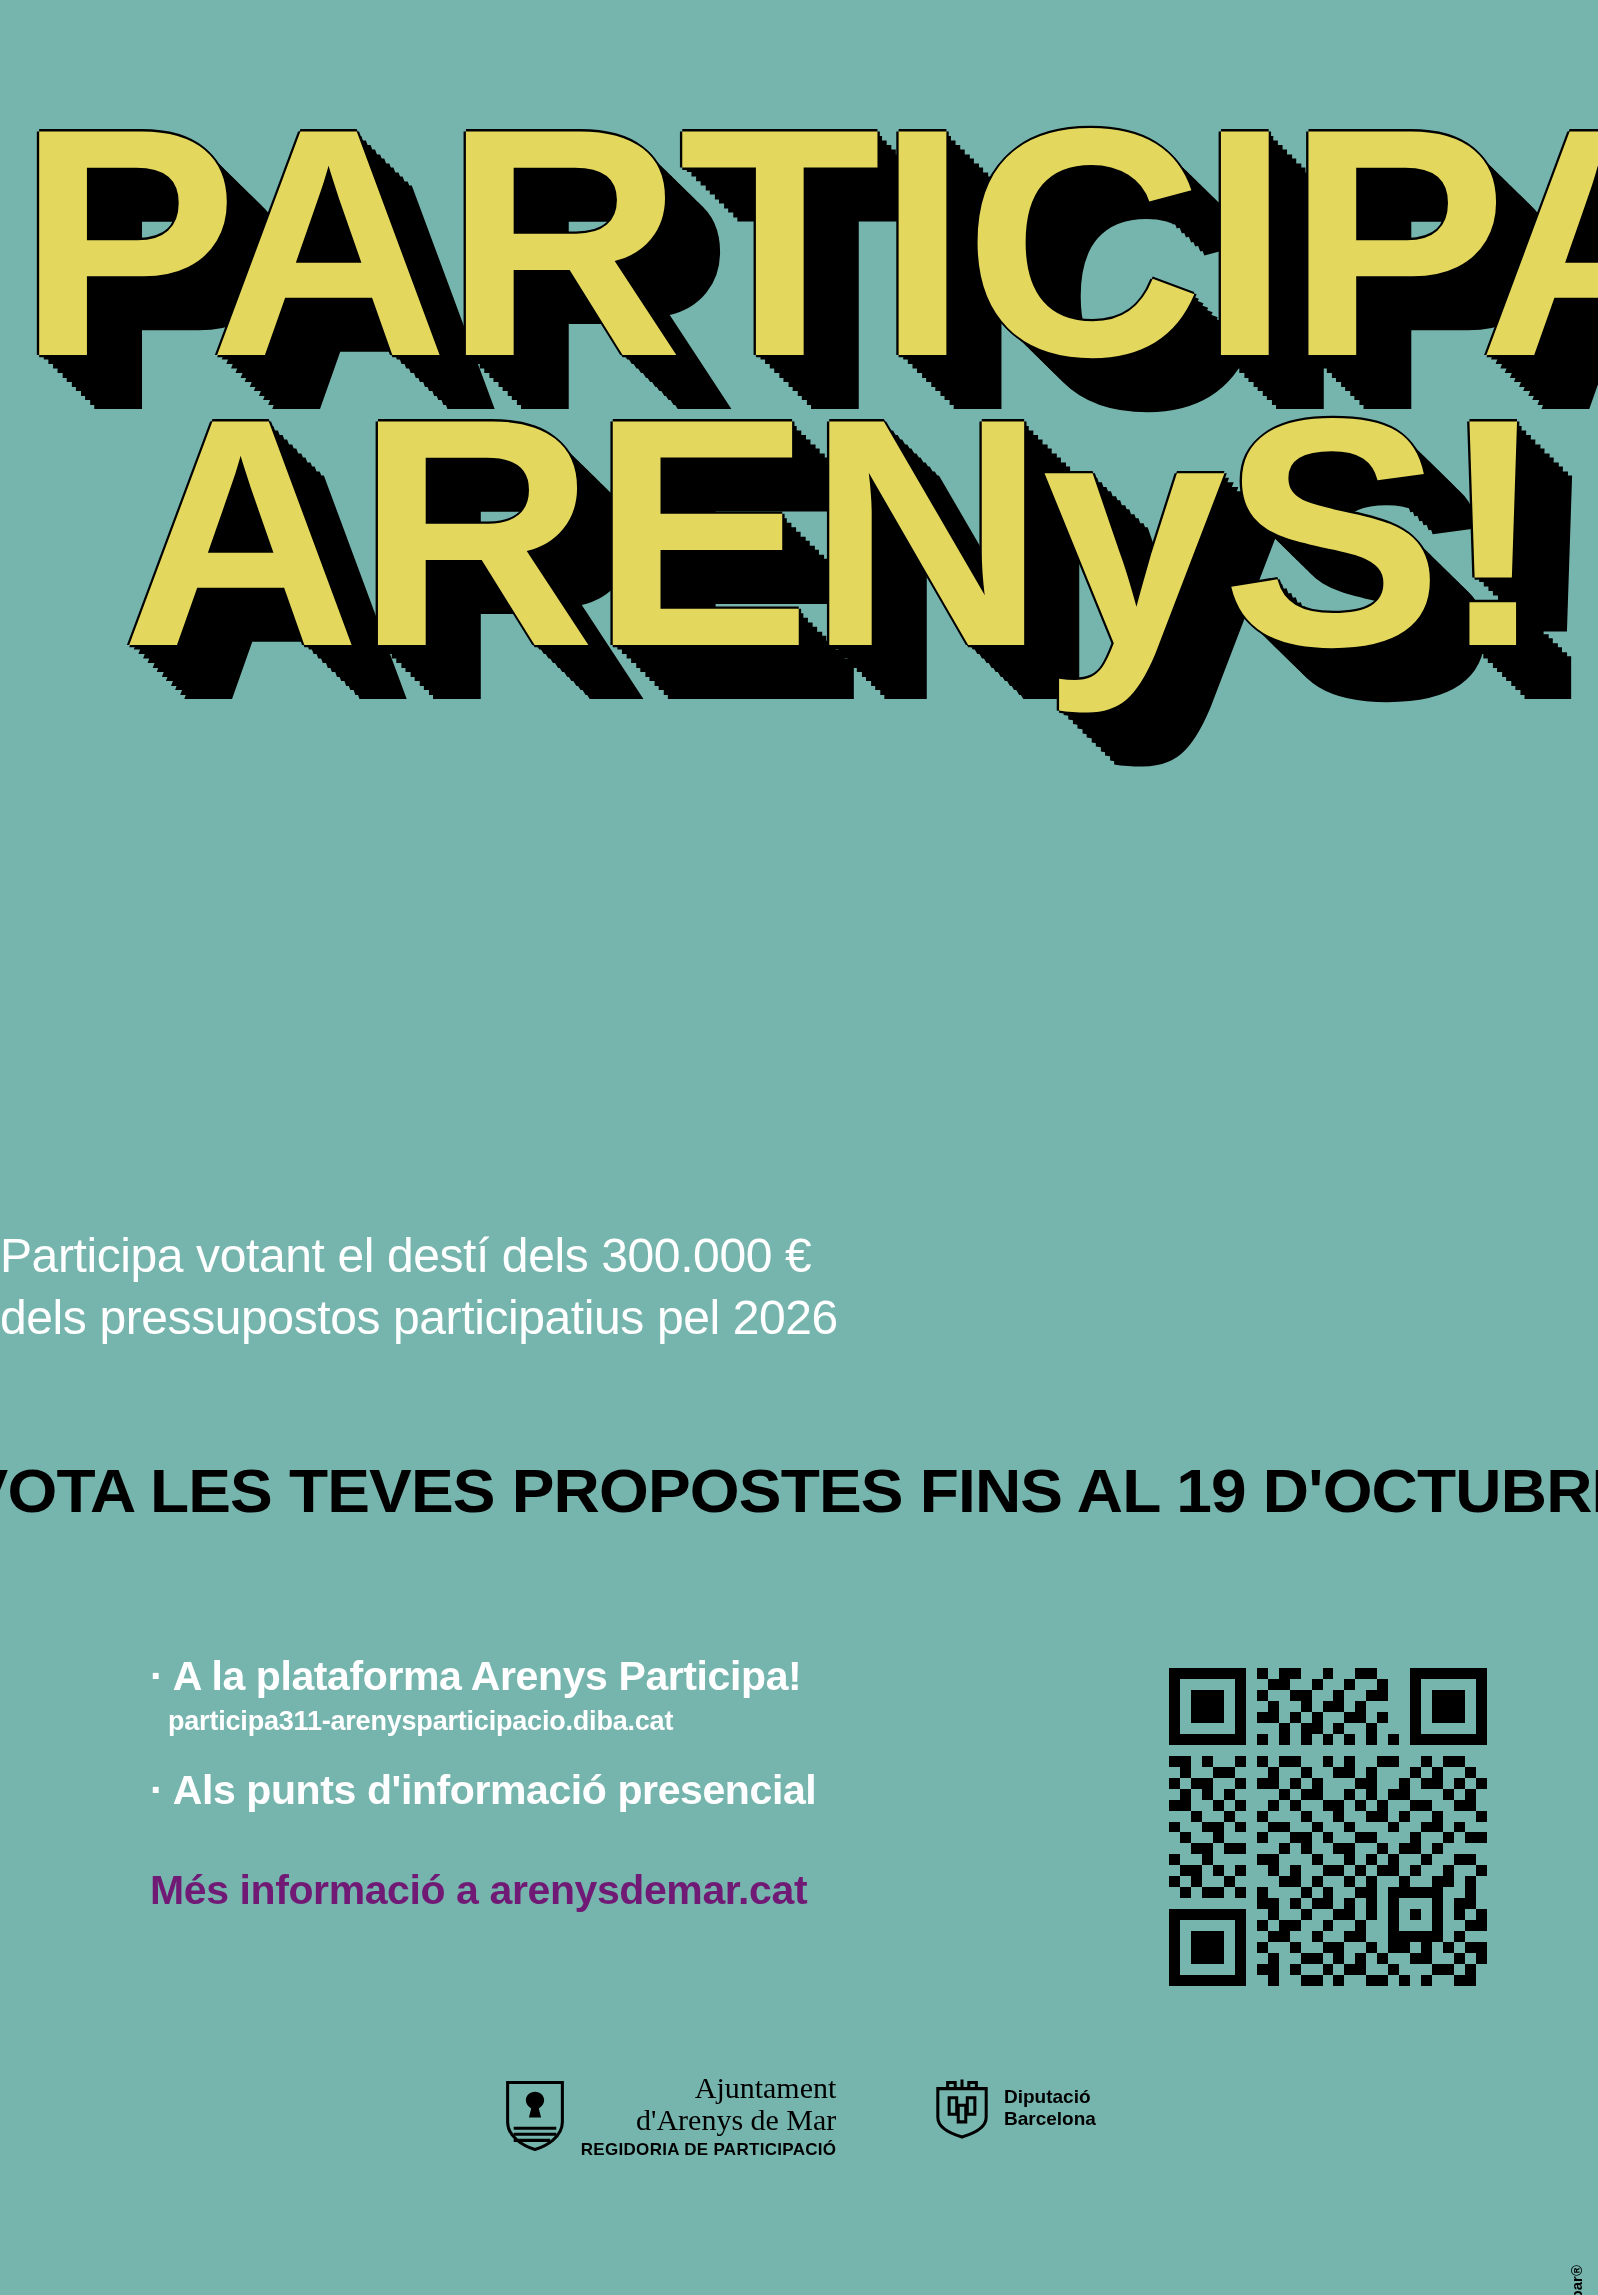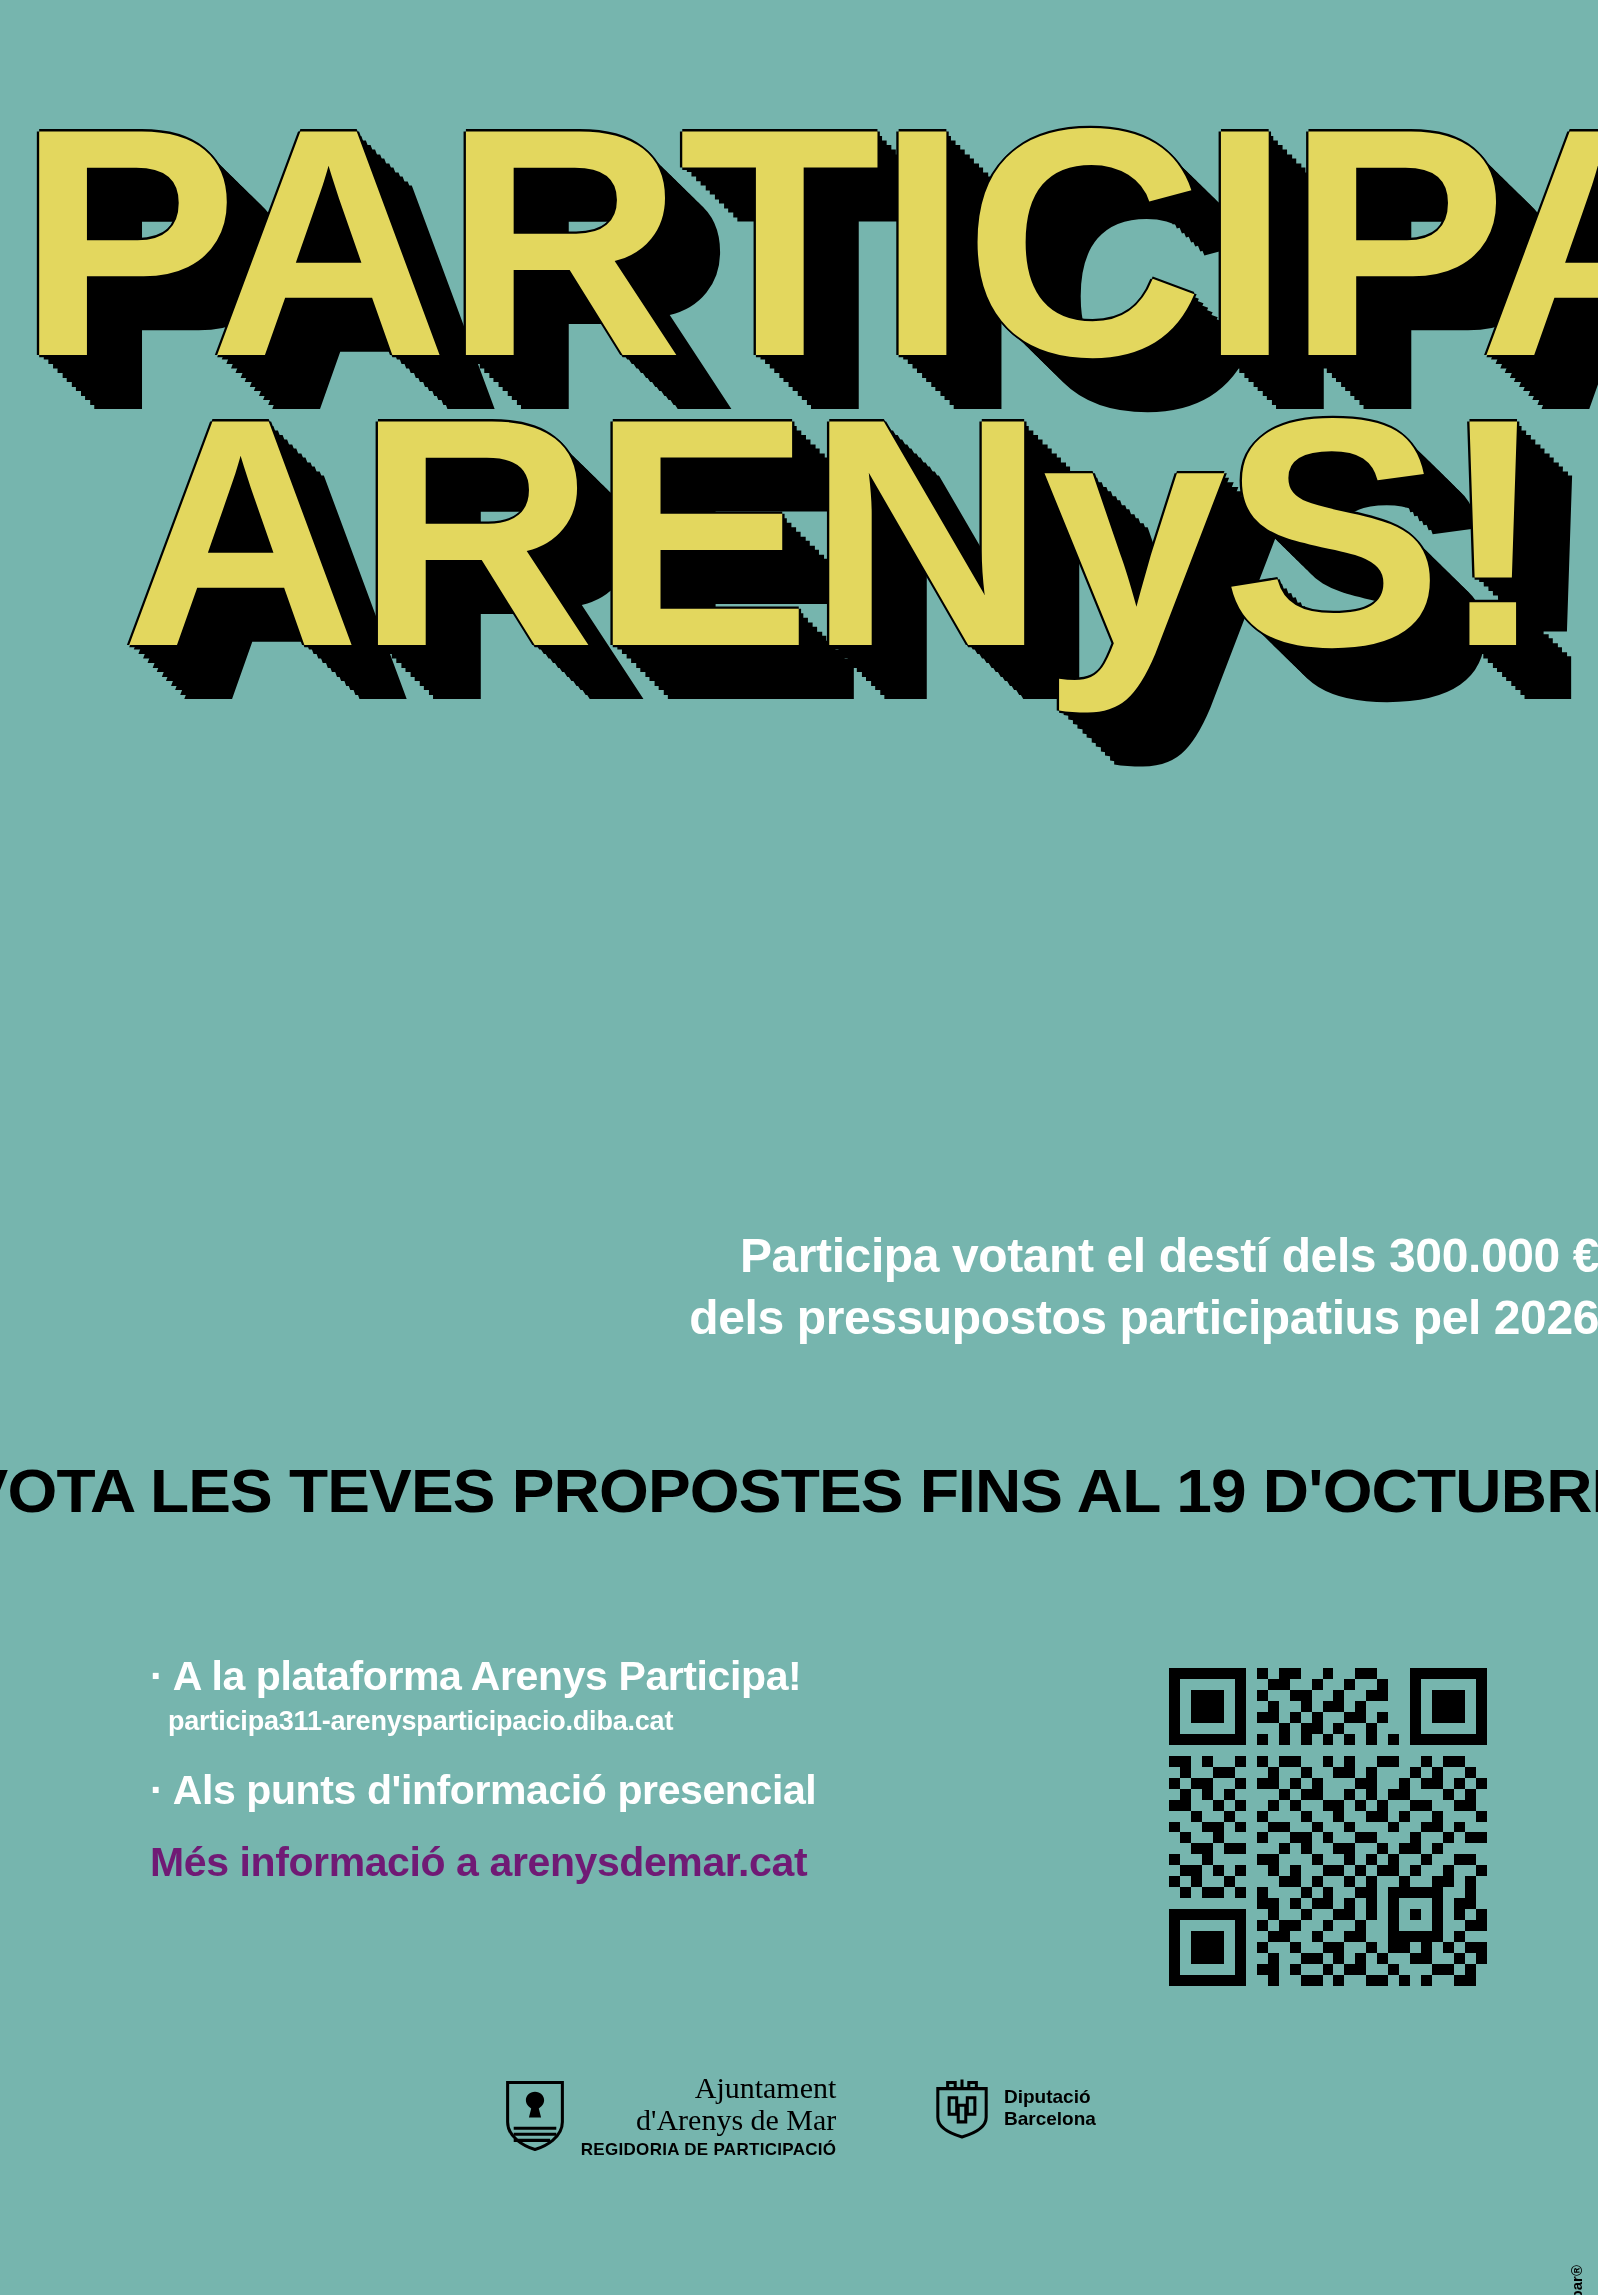--- a/index.html
+++ b/index.html
@@ -61,23 +61,23 @@
   .headline-2 .low-y {
     text-transform: lowercase;
   }
 
   
   .subtitle {
     position: absolute;
     left: 0;
     top: 1225px;
     width: 1599px;
-    text-align: right;
+    text-align: left;
     color: #ffffff;
-    font-weight: bold;
+    font-weight: normal;
     font-size: 48px;
     line-height: 1.30;
     letter-spacing: -0.4px;
   }
   .subtitle div { white-space: nowrap; }
 
   
   .deadline {
     position: absolute;
     left: 0;
@@ -111,21 +111,21 @@
   }
   .bullet-url {
     color: #ffffff;
     font-family: "Liberation Sans Narrow", "Liberation Sans", sans-serif;
     font-weight: bold;
     font-size: 27px;
     letter-spacing: -0.2px;
     margin: 6px 0 30px 18px;
     white-space: nowrap;
   }
-  .bullet-2 { margin-bottom: 25px; }
+  .bullet-2 { margin-bottom: 53px; }
   .more-info {
     color: #701a75;
     font-weight: bold;
     font-size: 41px;
     letter-spacing: -0.4px;
     white-space: nowrap;
   }
 
   
   .qr-wrap {

